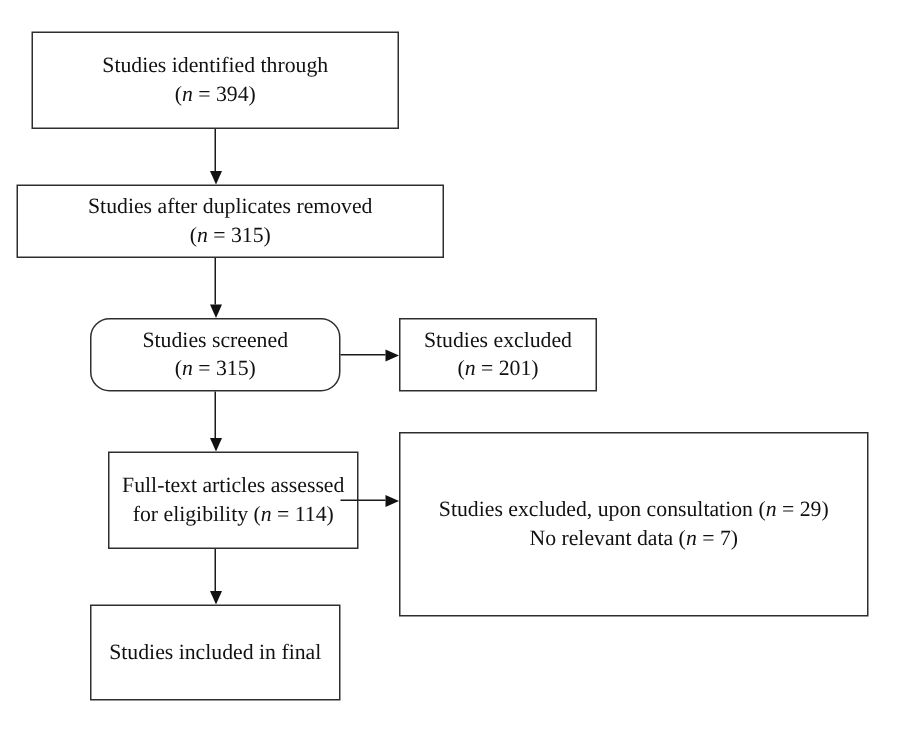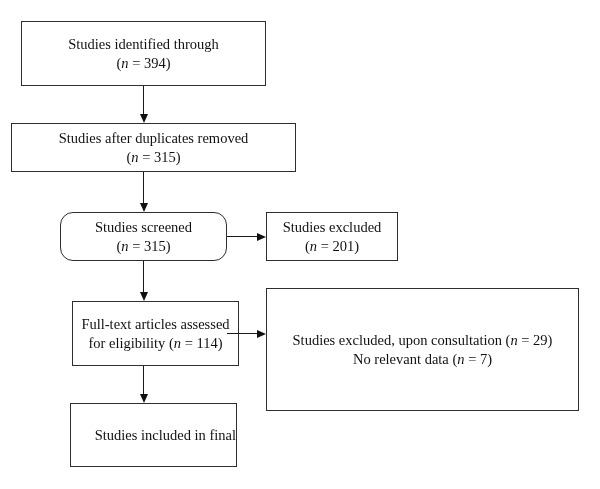--- a/index.html
+++ b/index.html
@@ -82,17 +82,17 @@
   <div class="box" style="left:266px;top:288px;width:313px;height:123px;">
     <div class="line"><span>Studies excluded, upon consultation (</span><span class="nv">n</span><span> = 29)</span></div>
     <div class="line"><span>No relevant data (</span><span class="nv">n</span><span> = 7)</span></div>
   </div>
 
   <div class="arrow v" style="left:139px;top:366px;height:37px;">
     <div class="shaft"></div>
     <div class="head-down"></div>
   </div>
 
-  <div class="box" style="left:70px;top:403px;width:167px;height:64px;align-items:flex-end;">
+  <div class="box" style="left:60px;top:403px;width:167px;height:64px;">
     <div class="line">Studies included in final</div>
   </div>
 
 </div>
 
 </body></html>

